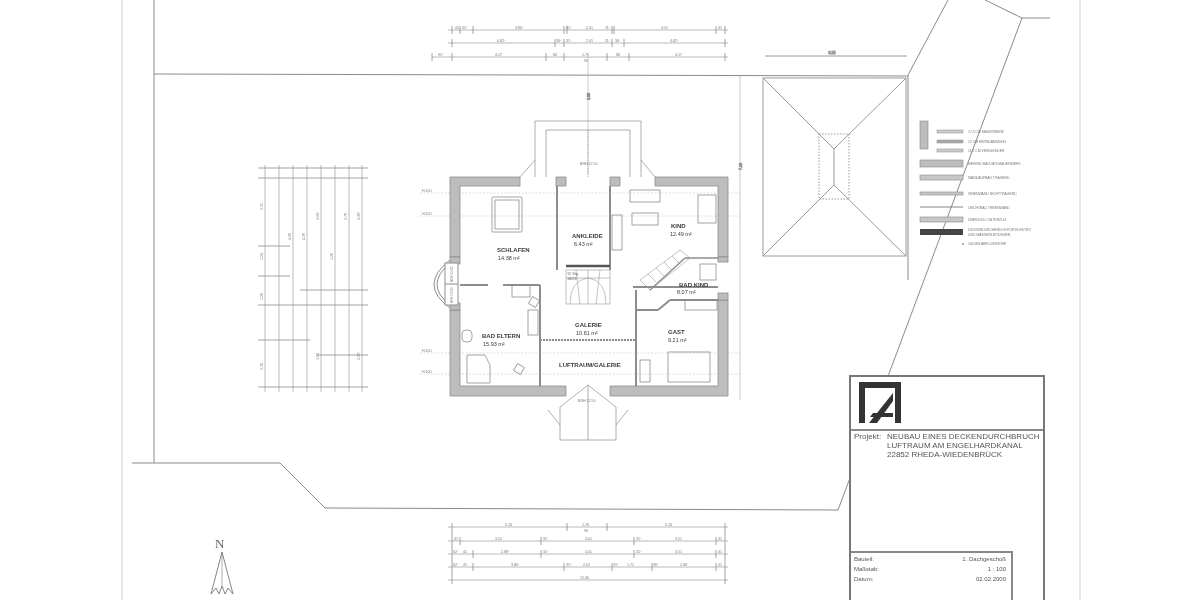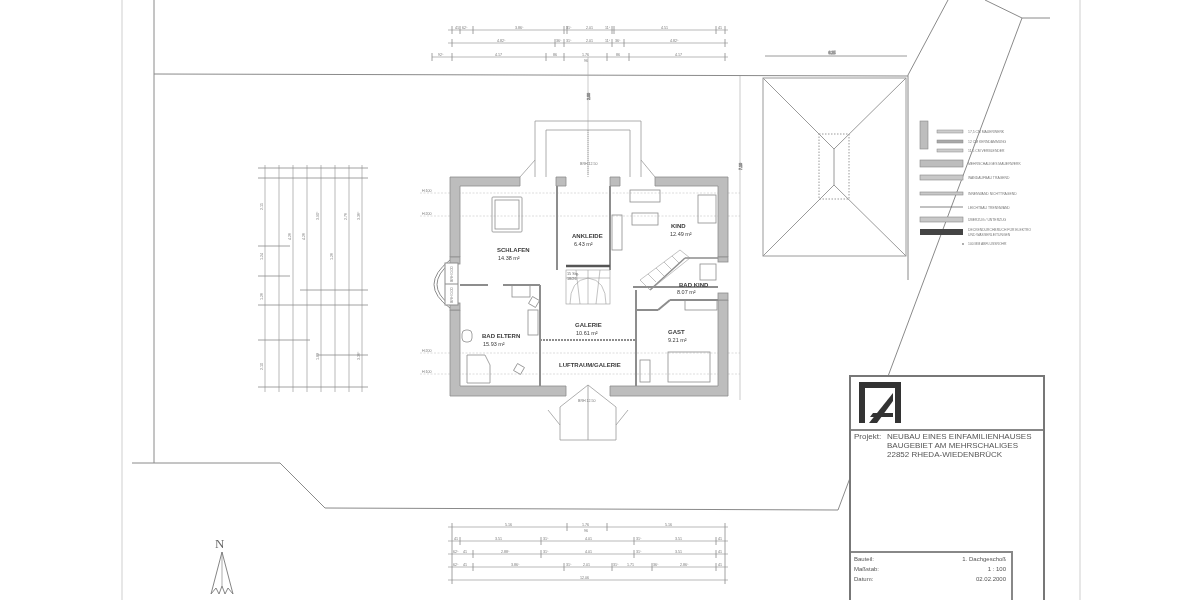--- a/index.html
+++ b/index.html
@@ -354,22 +354,22 @@
   <div class="logo">
     <svg width="60" height="50" viewBox="0 0 60 50" style="position:absolute;left:4px;top:2px;">
       <path d="M4,3 L46,3 L46,44 L40,44 L40,9 L10,9 L10,44 L4,44 Z" fill="#333"></path>
       <path d="M14,44 L38,14 L38,22 L22,44 Z" fill="#333"></path>
       <path d="M18,34 L38,34 L38,38 L15,38 Z" fill="#333"></path>
     </svg>
   </div>
   <div class="proj">
     <span class="proj-lbl">Projekt:</span>
     <div class="proj-lines">
-      <div>NEUBAU  EINES EINFAMILIENHAUSES</div>
-      <div>BAUGEBIET  AM MEHRSCHALIGES</div>
+      <div>NEUBAU  EINES DECKENDURCHBRUCH</div>
+      <div>LUFTRAUM  AM ENGELHARDKANAL</div>
       <div>22852 RHEDA-WIEDENBRÜCK</div>
     </div>
   </div>
   <div class="meta">
     <div class="row" style="top:3px;">
       <span>Bauteil:</span>
       <span>1. Dachgeschoß</span>
     </div>
     <div class="row" style="top:13px;">
       <span>Maßstab:</span>

